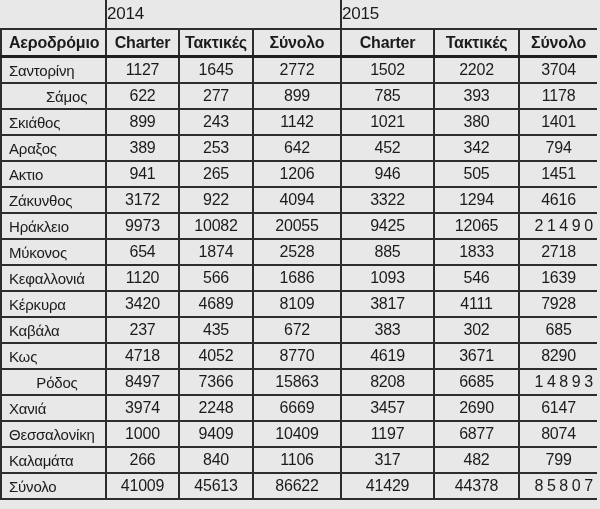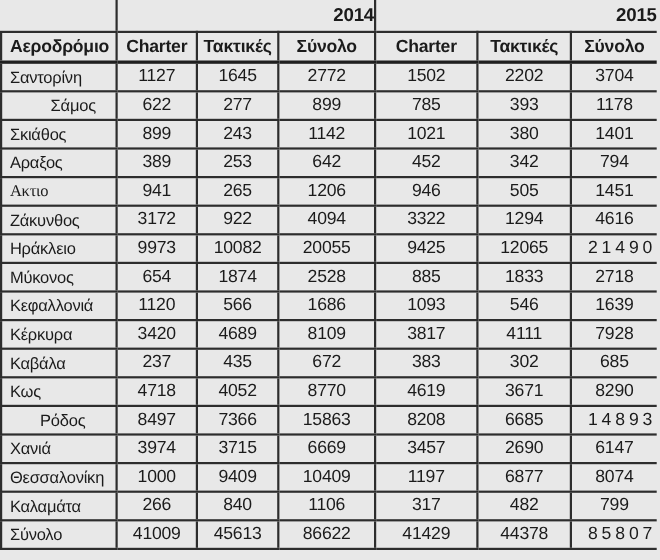--- a/index.html
+++ b/index.html
@@ -31,23 +31,23 @@
     letter-spacing: -0.2px;
     overflow: hidden;
     white-space: nowrap;
   }
   
   tr.year-row th, tr.year-row td {
     height: 28px;
     border-bottom: 2px solid #2d2d2d;
   }
   th.year {
-    font-weight: bold;
+    font-weight: normal;
     font-size: 17px;
-    text-align: right;
+    text-align: left;
     border-left: 2px solid #2d2d2d;
     margin-top: 28px;
   }
   td.corner { border-left: none; }
   
   tr.col-row th {
     height: 25px;
     font-weight: bold;
     font-size: 16px;
     text-align: center;
@@ -138,21 +138,21 @@
         <tr>
           <td class="row-label" style="border-left: 2px solid rgb(45, 45, 45);">Αραξος</td>
           <td>389</td>
           <td>253</td>
           <td>642</td>
           <td>452</td>
           <td>342</td>
           <td>794</td>
         </tr>
         <tr>
-          <td class="row-label" style="border-left: 2px solid rgb(45, 45, 45); font-family: Liberation Serif, serif;">Ακτιο</td>
+          <td class="row-label" style="border-left: 2px solid rgb(45, 45, 45);">Ακτιο</td>
           <td>941</td>
           <td>265</td>
           <td>1206</td>
           <td>946</td>
           <td>505</td>
           <td>1451</td>
         </tr>
         <tr>
           <td class="row-label" style="border-left: 2px solid rgb(45, 45, 45);">Ζάκυνθος</td>
           <td>3172</td>
@@ -221,21 +221,21 @@
           <td>8497</td>
           <td>7366</td>
           <td>15863</td>
           <td>8208</td>
           <td>6685</td>
           <td class="spread">14893</td>
         </tr>
         <tr>
           <td class="row-label" style="border-left: 2px solid rgb(45, 45, 45);">Χανιά</td>
           <td>3974</td>
-          <td>3715</td>
+          <td>2248</td>
           <td>6669</td>
           <td>3457</td>
           <td>2690</td>
           <td>6147</td>
         </tr>
         <tr>
           <td class="row-label" style="border-left: 2px solid rgb(45, 45, 45);">Θεσσαλονίκη</td>
           <td>1000</td>
           <td>9409</td>
           <td>10409</td>

